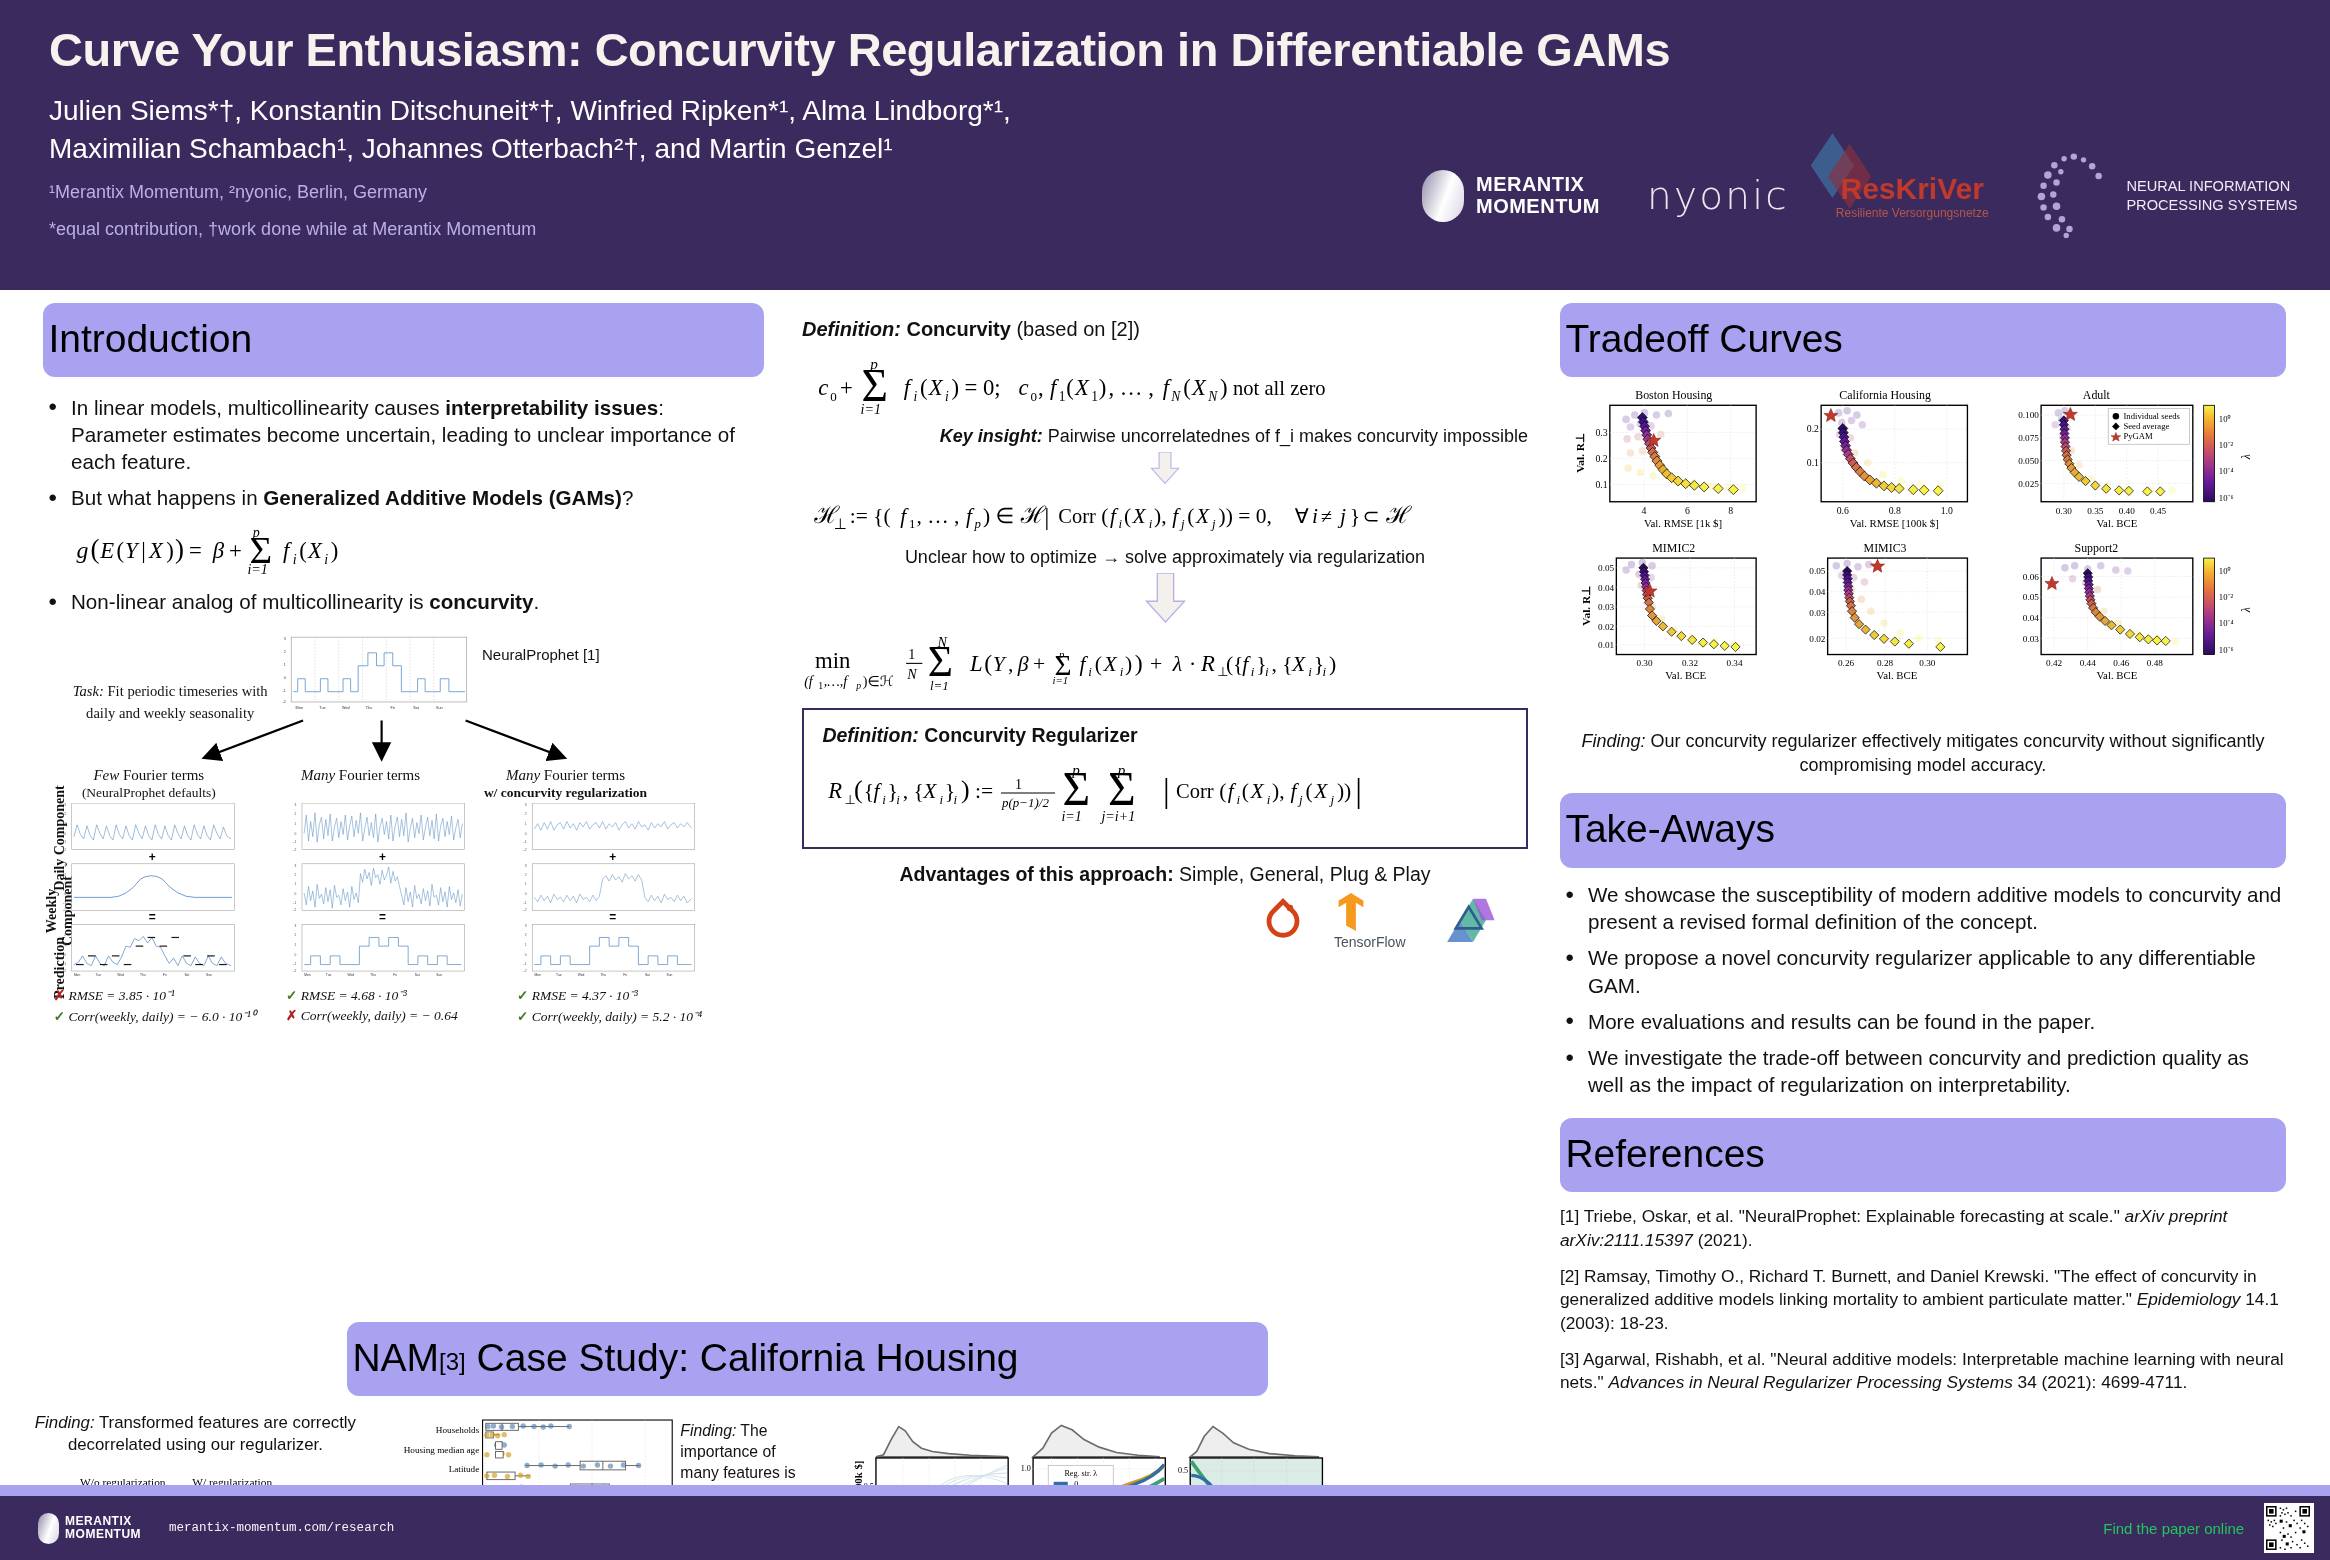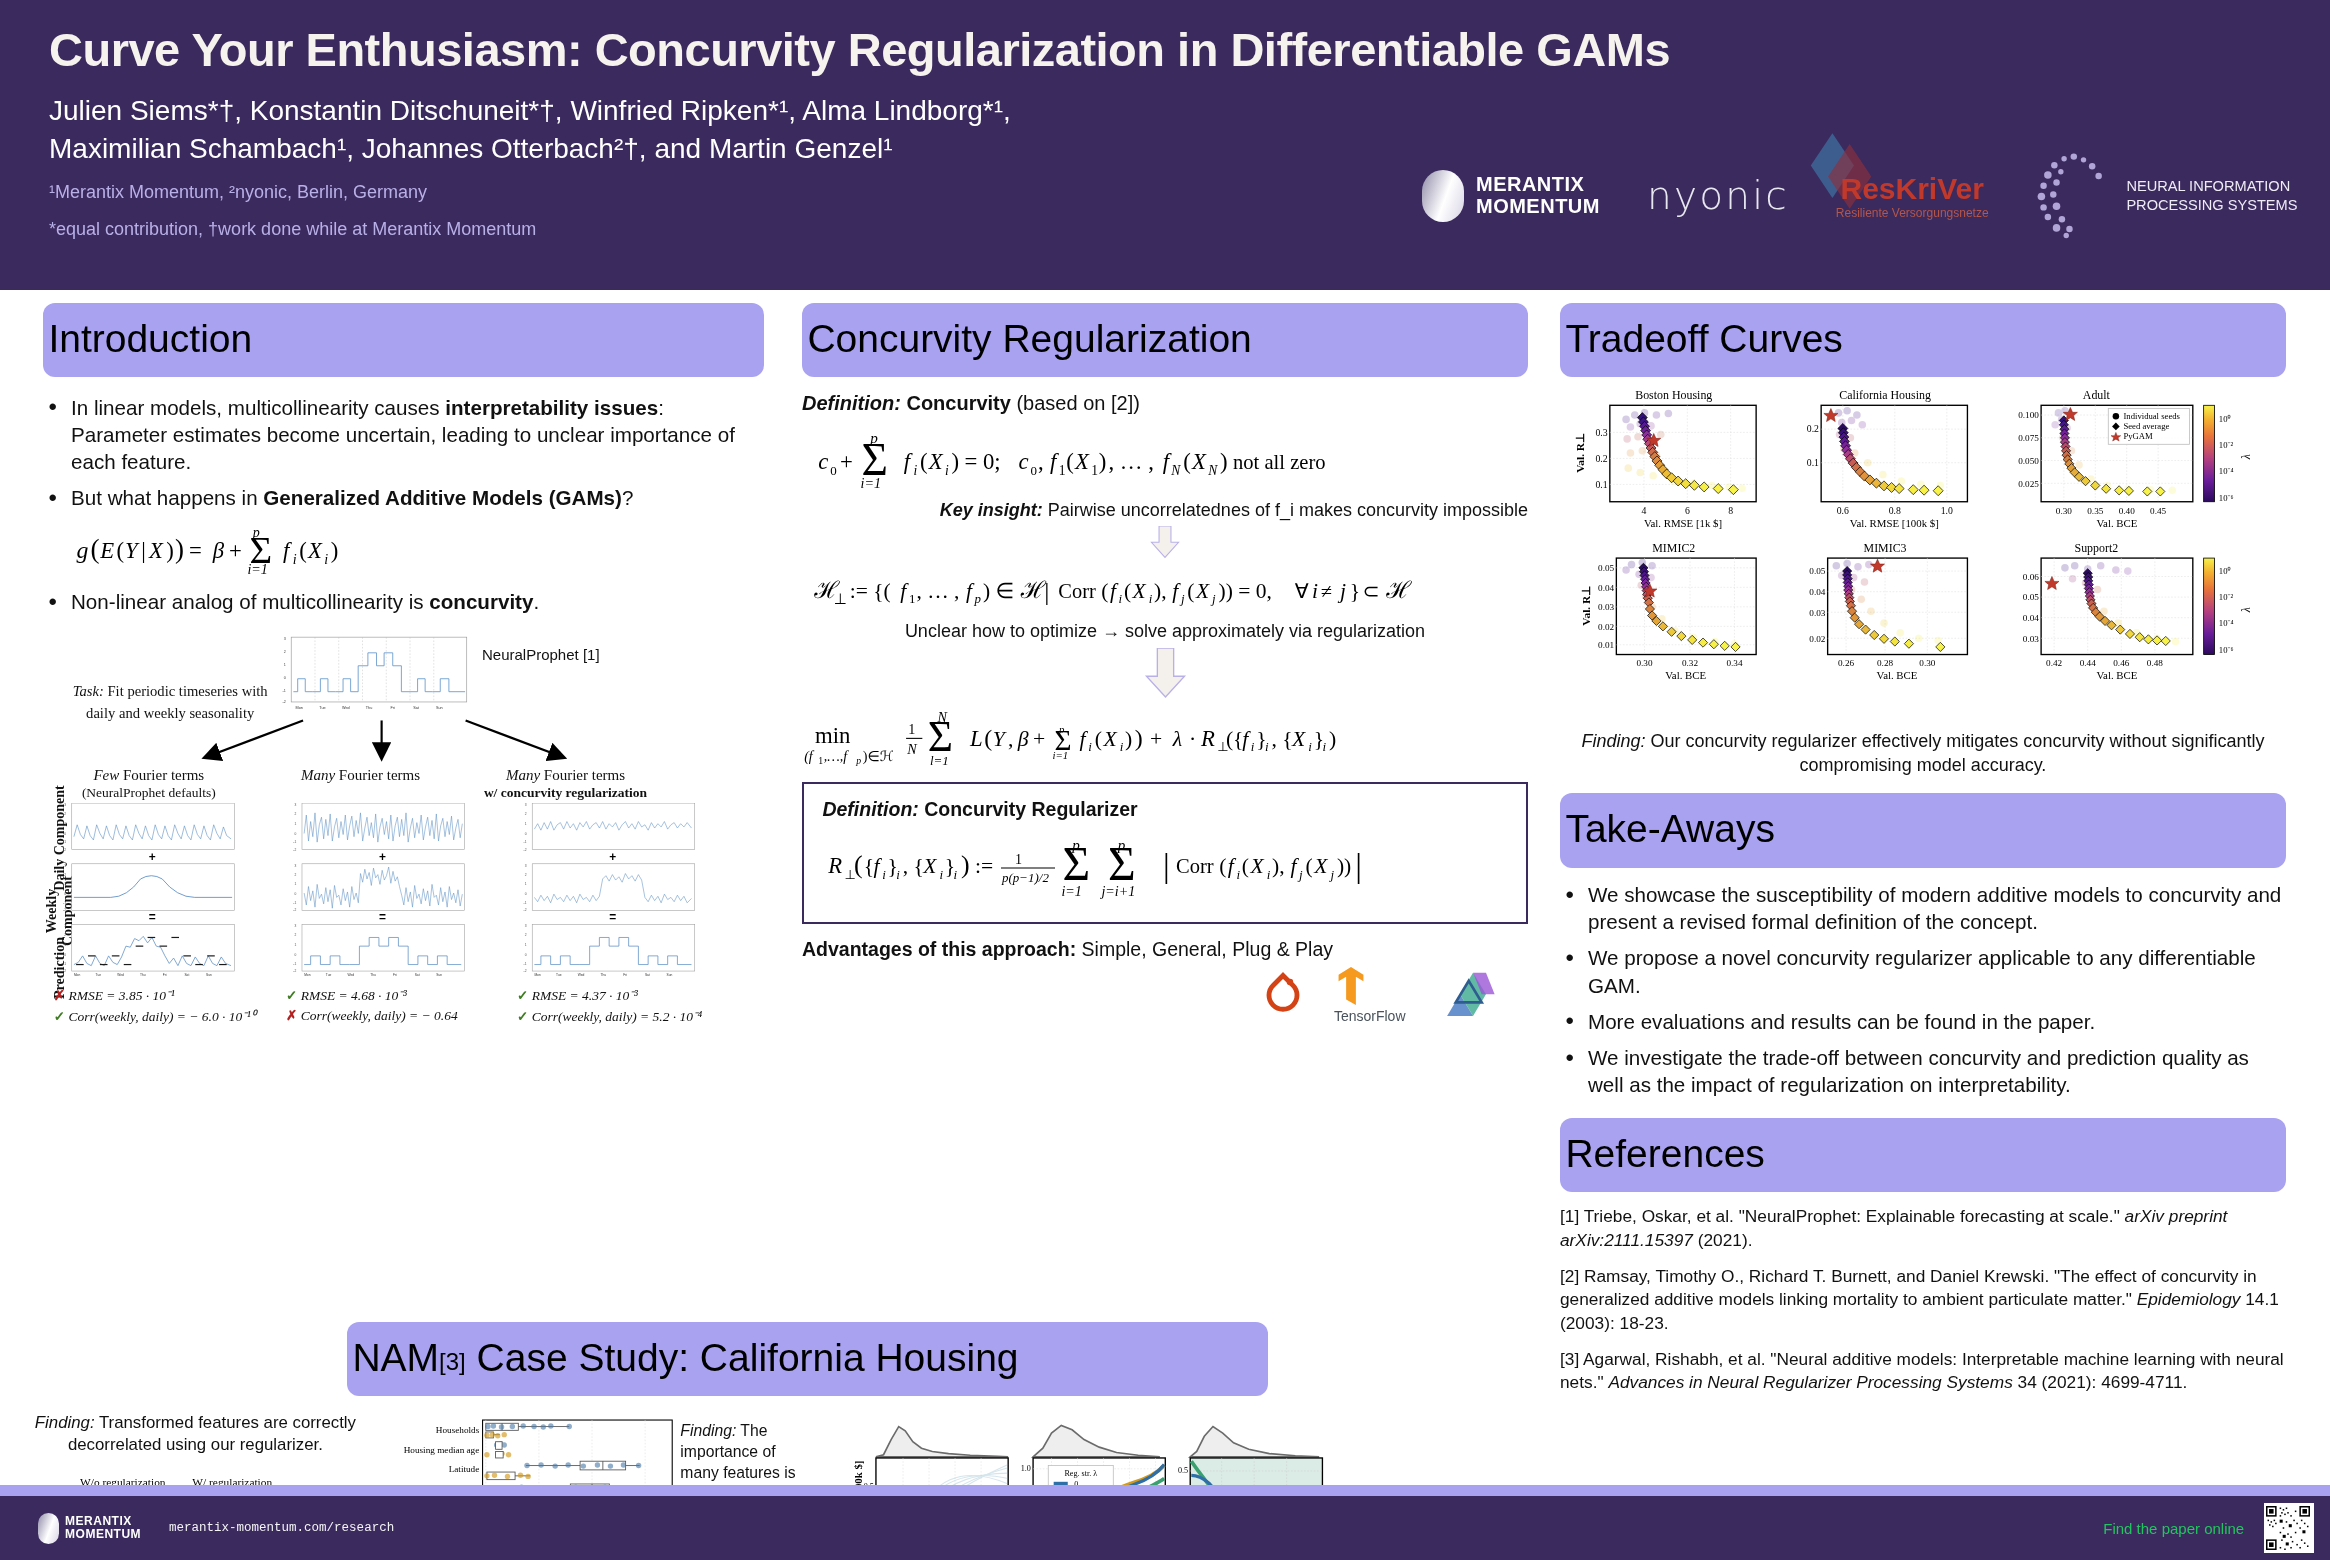--- a/index.html
+++ b/index.html
@@ -93,21 +93,21 @@
   .metric { position:absolute; font-family:"Liberation Serif", serif; font-size:13.5px; white-space:nowrap;}
   .xmark { color:#b32020; font-weight:700; }
   .cmark { color:#3f7d23; font-weight:700; }
 
   
   .deftext { font-size:20px; margin-top:15px; }
   .eqbig { text-align:center; font-family:"Liberation Serif", serif; margin:9.8px 0; }
   .arrow-down { display:block; margin:2.2px auto; }
   .centered-note { text-align:center; font-size:18px; margin:5.4px 0; }
   .regbox { border:2.7px solid #3b2a5e; background:#fff; padding:14px 18.4px; margin-top:10.8px; }
-  .adv { font-size:19.5px; margin-top:14px; }
+  .adv { text-align:center; font-size:19.5px; margin-top:14px; }
   .fw-logos { display:flex; justify-content:flex-end; align-items:flex-end; gap:30px; margin-top:5.4px; padding-right:32.5px;}
   .tf-label { color:#49525c; font-size:14px; text-align:center; margin-top:2.2px;}
 
   
   .tc-grid { margin-top:12px; }
   .finding { font-size:18px; text-align:center; line-height:1.35; margin-top:10.8px; }
 
   
   .nam-header { position:absolute; left:347px; top:1019px; width:921px; }
   .nam-body { position:absolute; left:21.7px; top:1105px; width:1528px; }
@@ -486,21 +486,20 @@
         <div class="metric" style="left:474px; top:362px;">
           <span class="cmark">✓</span> <i>RMSE = 4.37 · 10⁻³</i>
         </div>
         <div class="metric" style="left:474px; top:383px;">
           <span class="cmark">✓</span> <i>Corr(weekly, daily) = 5.2 · 10⁻⁴</i>
         </div>
       </div>
     </div>
 
     <div class="col col-mid">
-      <div class="section-title">Concurvity Regularization</div>
 
       <div class="deftext">
         <b><i>Definition:</i></b><b> Concurvity</b><span> (based on [2])</span>
       </div>
 
       <div class="eqbig">
         <svg width="639" height="65" viewBox="0 0 1180 120">
           <text x="30" y="82" font-family="Liberation Serif, serif" font-size="42" font-style="italic">c</text>
           <text x="52" y="92" font-family="Liberation Serif, serif" font-size="24">0</text>
           <text x="70" y="82" font-family="Liberation Serif, serif" font-size="42">+</text>

